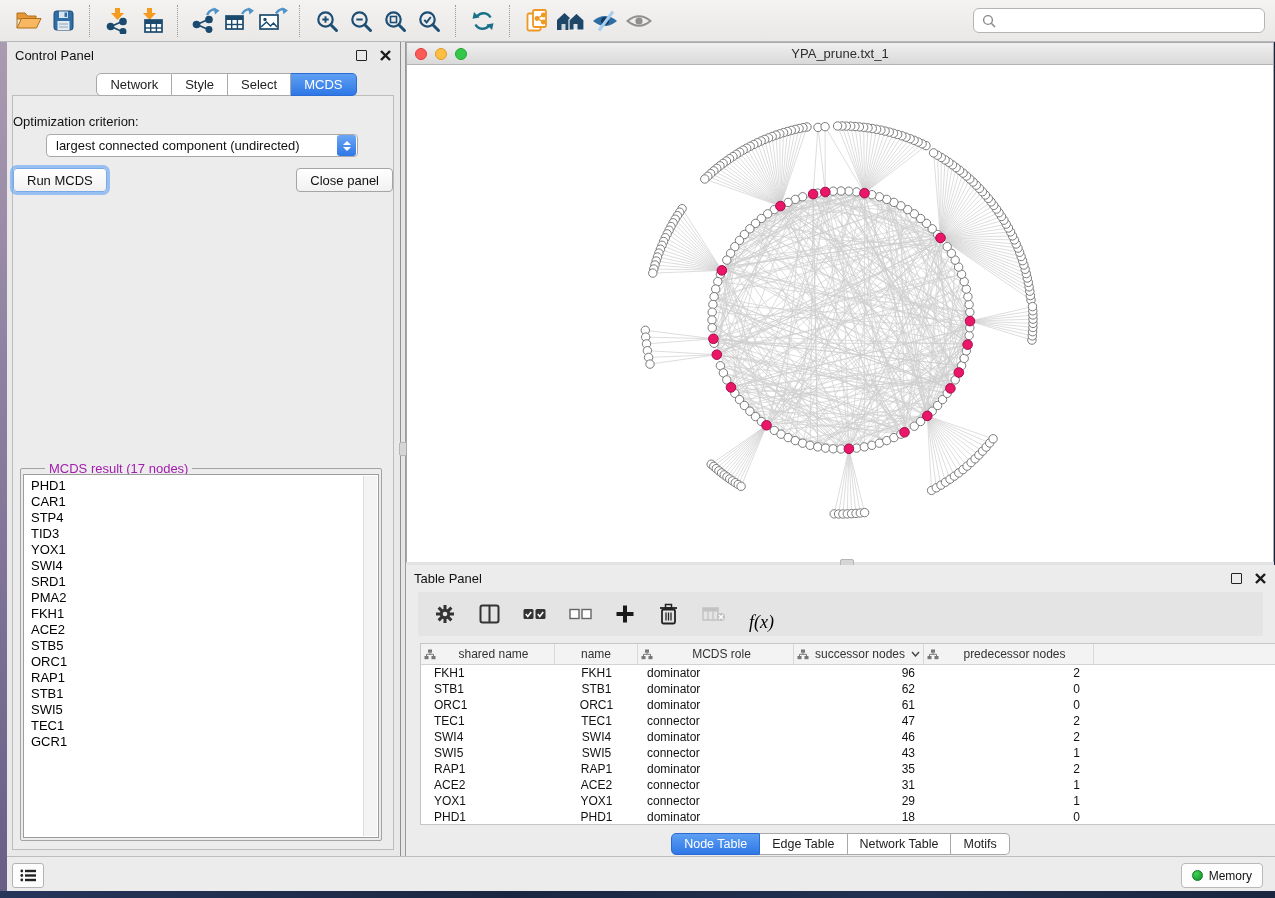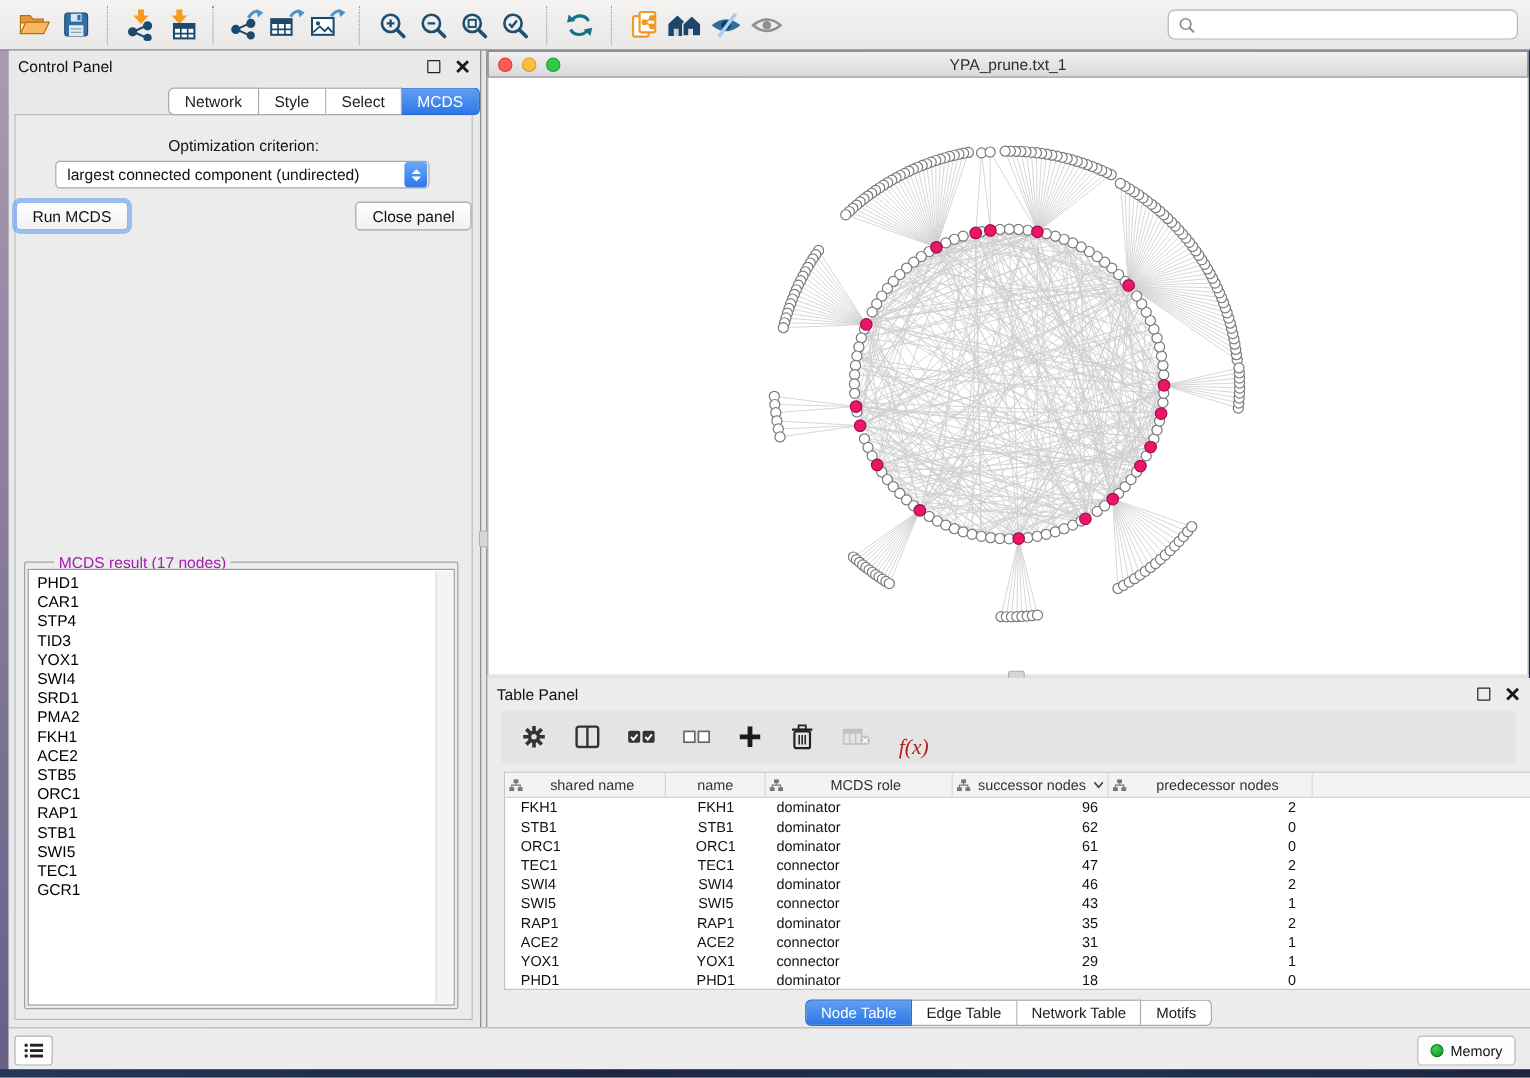--- a/index.html
+++ b/index.html
@@ -21,28 +21,28 @@
   #search-box{position:absolute;right:10px;top:8px;width:292px;height:25px;background:#fff;
     border:1px solid #b5b5b5;border-radius:6px;display:flex;align-items:center;padding-left:8px;box-sizing:border-box;}
   #search-box input{border:none;outline:none;flex:1;font-size:13px;background:transparent;margin-left:5px;}
   
   #control-panel{position:absolute;left:7px;top:42px;width:394px;height:814px;background:#e9e9e9;
     border-right:1px solid #8f8f8f;box-sizing:border-box;}
   .panel-titlebar{height:26px;display:flex;align-items:center;padding:0 8px;font-size:13px;color:#111;}
   .panel-titlebar .spacer{flex:1;}
   .float-icon{width:9px;height:9px;border:1.5px solid #222;border-radius:1px;margin-right:12px;}
   .close-x{width:13px;height:13px;}
-  #cp-tabs{position:absolute;left:0;top:31px;width:100%;display:flex;justify-content:flex-end;z-index:3;}
+  #cp-tabs{position:absolute;left:0;top:31px;width:100%;display:flex;justify-content:center;z-index:3;padding-left:23px;}
   .seg{background:#fff;border:1px solid #a9a9a9;border-left:none;padding:3px 13px;font-size:13px;color:#222;}
   .seg:first-child{border-left:1px solid #a9a9a9;border-radius:5px 0 0 5px;}
   .seg:last-child{border-radius:0 5px 5px 0;}
   .seg.active{background:linear-gradient(#5fa0f3,#2e77e6);color:#fff;border-color:#2b6cd4;}
   #cp-pane{position:absolute;left:5px;top:53px;width:382px;height:755px;background:#ececec;
     border:1px solid #bdbdbd;box-sizing:border-box;}
-  #opt-label{position:absolute;top:18px;width:100%;text-align:center;font-size:13px;color:#111;}
+  #opt-label{position:absolute;top:18px;width:100%;text-align:left;font-size:13px;color:#111;}
   #criterion-select{position:absolute;top:38px;left:33px;width:312px;height:23px;background:#fff;
     border:1px solid #a9a9a9;border-radius:4px;display:flex;align-items:center;box-sizing:border-box;font-size:13px;}
   #criterion-select .sel-text{flex:1;padding-left:9px;color:#111;white-space:nowrap;}
   .stepper{width:19px;height:21px;margin-right:1px;border-radius:3px;background:linear-gradient(#6aa7f5,#2e77e6);
     display:flex;flex-direction:column;align-items:center;justify-content:center;gap:2px;}
   .stepper i{width:0;height:0;border-left:4px solid transparent;border-right:4px solid transparent;}
   .stepper .up{border-bottom:4px solid #fff;}
   .stepper .down{border-top:4px solid #fff;}
   #cp-buttons{position:absolute;top:72px;width:100%;display:flex;justify-content:space-between;gap:13px;}
   .mac-btn{background:linear-gradient(#ffffff,#f1f1f1);border:1px solid #a5a5a5;border-radius:4px;
@@ -65,21 +65,21 @@
   
   #h-splitter{position:absolute;left:406px;top:562px;width:868px;height:3px;background:#e3e3e3;}
   #h-splitter .grip{position:absolute;left:50%;top:-3px;width:12px;height:8px;background:#d6d6d6;border:1px solid #b5b5b5;border-radius:2px;}
   #v-splitter{position:absolute;left:401px;top:42px;width:5px;height:814px;background:#e6e6e6;border-right:1px solid #9a9a9a;box-sizing:border-box;}
   #v-splitter .grip{position:absolute;top:400px;left:-2px;width:8px;height:12px;background:#d6d6d6;border:1px solid #b5b5b5;border-radius:2px;}
   
   #table-panel{position:absolute;left:406px;top:565px;width:869px;height:291px;background:#ececec;}
   #tp-toolbar{position:absolute;left:12px;right:12px;top:27px;height:44px;background:#e4e4e4;border-radius:2px;
     display:flex;align-items:center;gap:23px;padding-left:16px;box-sizing:border-box;}
   .tp-icon{display:flex;align-items:center;justify-content:center;}
-  #fx-label{font-family:"Liberation Serif","DejaVu Serif",serif;font-style:italic;font-size:18px;color:#b91c1c;margin-top:16px;}
+  #fx-label{font-family:"Liberation Serif","DejaVu Serif",serif;font-style:italic;font-size:18px;color:#000000;margin-top:16px;}
   #ntable{position:absolute;left:14px;top:78px;width:965px;height:182px;background:#fff;border:1px solid #c6c6c6;box-sizing:border-box;overflow:hidden;}
   #thead{display:flex;height:20px;background:#f3f3f3;border-bottom:1px solid #d2d2d2;}
   .hcell{display:flex;align-items:center;font-size:12px;color:#333;border-right:1px solid #d8d8d8;box-sizing:border-box;padding:0 3px;}
   .hcell .hlabel{flex:1;text-align:center;}
   .c0{width:134px;} .c1{width:83px;} .c2{width:156px;} .c3{width:130px;} .c4{width:170px;}
   .trow{display:flex;height:16px;align-items:center;}
   .tcell{font-size:12px;color:#111;box-sizing:border-box;white-space:nowrap;overflow:hidden;}
   .trow .c0{padding-left:13px;}
   .trow .c1{text-align:center;}
   .trow .c2{padding-left:9px;}

